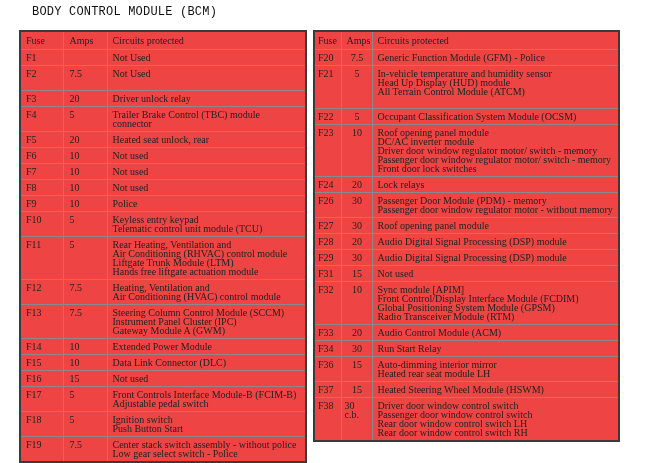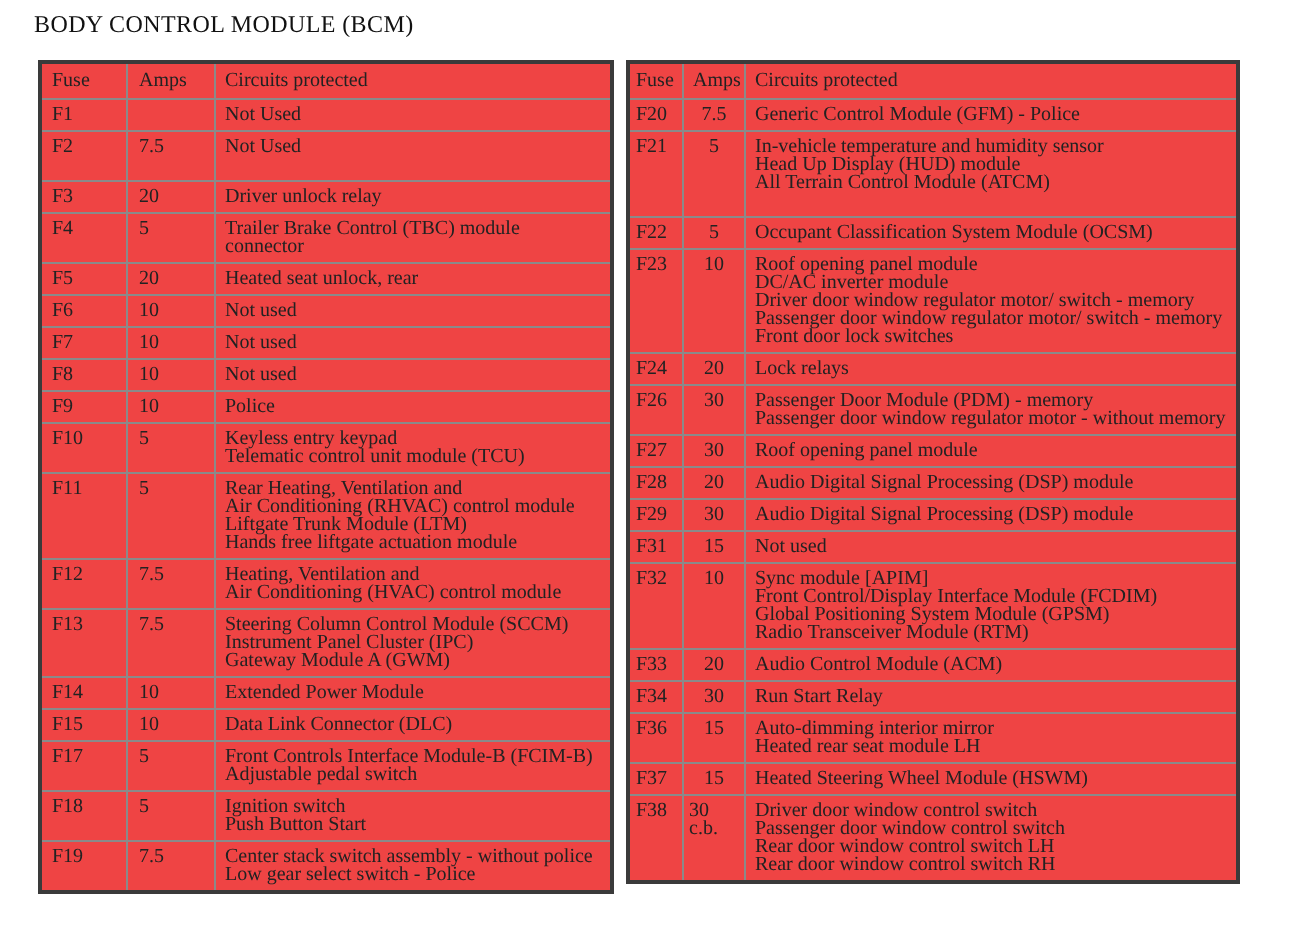--- a/index.html
+++ b/index.html
@@ -6,27 +6,28 @@
   .page{
     position:relative;
     width:650px;height:463px;
     background:#ffffff;
     font-family:"Liberation Serif", serif;
     color:#1f1f1f;
     overflow:hidden;
   }
   .title{
     position:absolute;
-    left:17px;top:5px;
+    left:32px;top:5px;
     margin:0;
     font-size:12px;
     font-weight:400;
     letter-spacing:0.2px;
     color:#111;
     white-space:nowrap;
+    font-family:Liberation Mono, monospace;
   }
   .fuse-table{
     position:absolute;
     top:30px;
     border-collapse:collapse;
     table-layout:fixed;
     font-size:10px;
     line-height:9px;
     color:#222;
     border:2px solid #3a3a3a;
@@ -141,20 +142,25 @@
           <td class="fuse">F14</td>
           <td class="amps">10</td>
           <td class="circuits">Extended Power Module</td>
         </tr>
         <tr>
           <td class="fuse">F15</td>
           <td class="amps">10</td>
           <td class="circuits">Data Link Connector (DLC)</td>
         </tr>
         <tr>
+          <td class="fuse">F16</td>
+          <td class="amps">15</td>
+          <td class="circuits">Not used</td>
+        </tr>
+        <tr>
           <td class="fuse">F17</td>
           <td class="amps">5</td>
           <td class="circuits">Front Controls Interface Module-B (FCIM-B)<br>Adjustable pedal switch</td>
         </tr>
         <tr>
           <td class="fuse">F18</td>
           <td class="amps">5</td>
           <td class="circuits">Ignition switch<br>Push Button Start</td>
         </tr>
         <tr>
@@ -175,21 +181,21 @@
       <tr>
         <th class="fuse">Fuse</th>
         <th class="amps">Amps</th>
         <th class="circuits">Circuits protected</th>
       </tr>
     </thead>
     <tbody>
         <tr>
           <td class="fuse">F20</td>
           <td class="amps">7.5</td>
-          <td class="circuits">Generic Control Module (GFM) - Police</td>
+          <td class="circuits">Generic Function Module (GFM) - Police</td>
         </tr>
         <tr>
           <td class="fuse">F21</td>
           <td class="amps">5</td>
           <td class="circuits">In-vehicle temperature and humidity sensor<br>Head Up Display (HUD) module<br>All Terrain Control Module (ATCM)<br>&nbsp;</td>
         </tr>
         <tr>
           <td class="fuse">F22</td>
           <td class="amps">5</td>
           <td class="circuits">Occupant Classification System Module (OCSM)</td>

